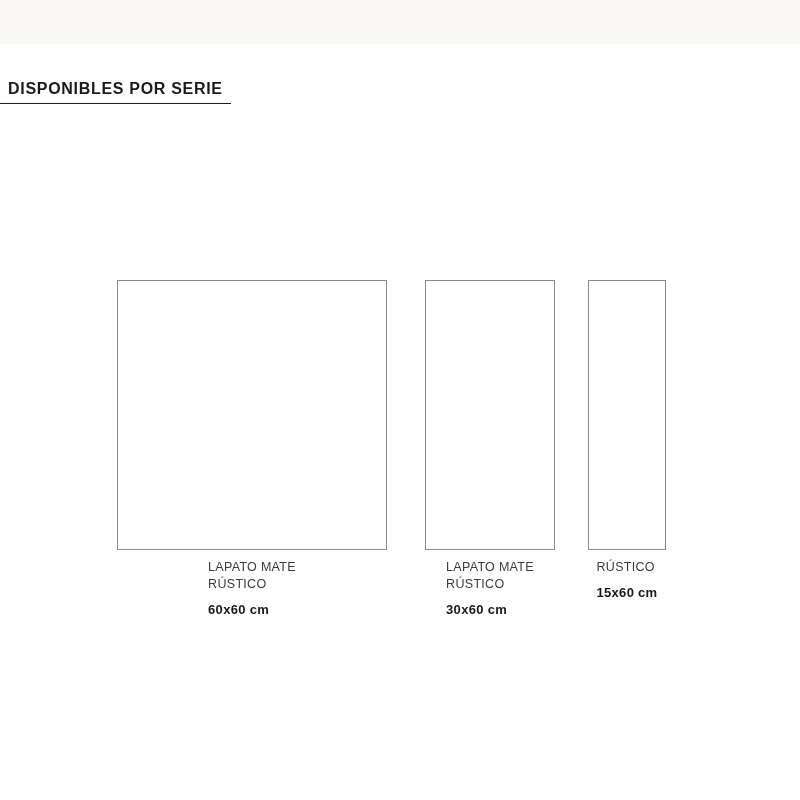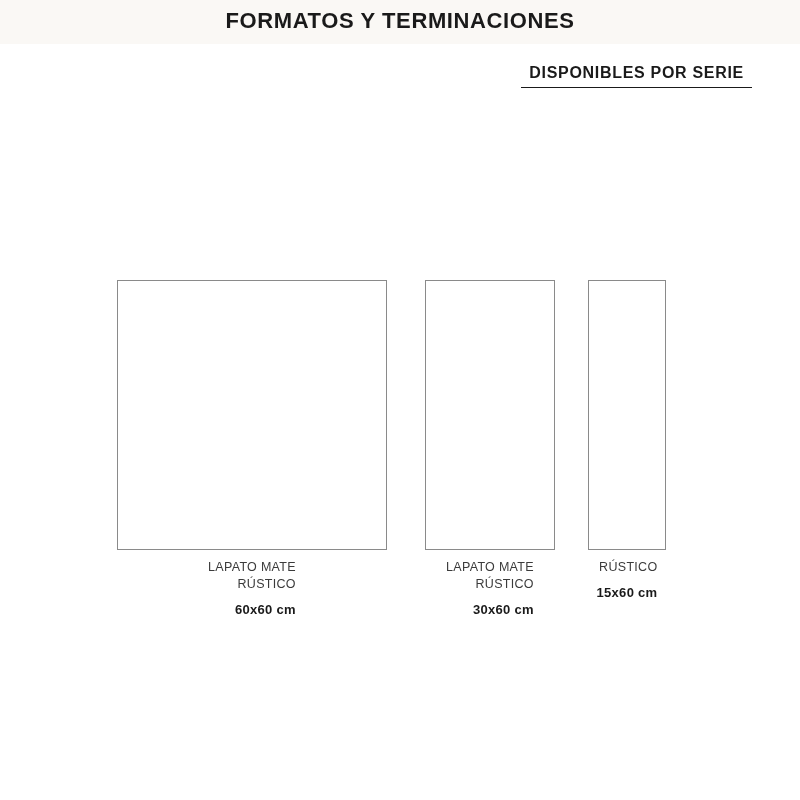--- a/index.html
+++ b/index.html
@@ -29,24 +29,24 @@
     left: 0;
     width: 800px;
     text-align: center;
     font-size: 22px;
     font-weight: bold;
     letter-spacing: 0.6px;
     color: #1a1a1a;
   }
   .subtitle-wrap {
     position: absolute;
-    top: 64px;
+    top: 80px;
     left: 0;
     width: 752px;
-    text-align: right;
+    text-align: left;
   }
   .subtitle {
     display: inline-block;
     font-size: 16px;
     font-weight: bold;
     letter-spacing: 0.7px;
     color: #1a1a1a;
     padding: 0 8px 5px 8px;
     border-bottom: 1.5px solid #1a1a1a;
   }
@@ -62,21 +62,21 @@
     display: flex;
     flex-direction: column;
     align-items: center;
   }
   .tile-shape {
     border: 1px solid #8a8a8a;
     background: #ffffff;
   }
   .tile-caption {
     margin-top: 9px;
-    text-align: right;
+    text-align: left;
     font-size: 12.5px;
     line-height: 17px;
     color: #3b3b3b;
     letter-spacing: 0.3px;
   }
   .tile-caption .finish { display: block; }
   .tile-caption .size {
     display: block;
     font-weight: bold;
     color: #1a1a1a;
@@ -89,21 +89,20 @@
   #group-1 { left: 425px; top: 0px; }
   #group-2 { left: 588px; top: 0px; }
 </style>
 </head>
 <body>
 
 <div class="page">
 
   <div class="header-band"></div>
 
-  <div class="main-title">FORMATOS Y TERMINACIONES</div>
 
   <div class="subtitle-wrap">
     <span class="subtitle">DISPONIBLES POR SERIE</span>
   </div>
 
   <div class="tiles">
 
     <div class="tile-group" id="group-0">
       <div class="tile-shape" style="width:270px;height:270px;"></div>
       <div class="tile-caption">

